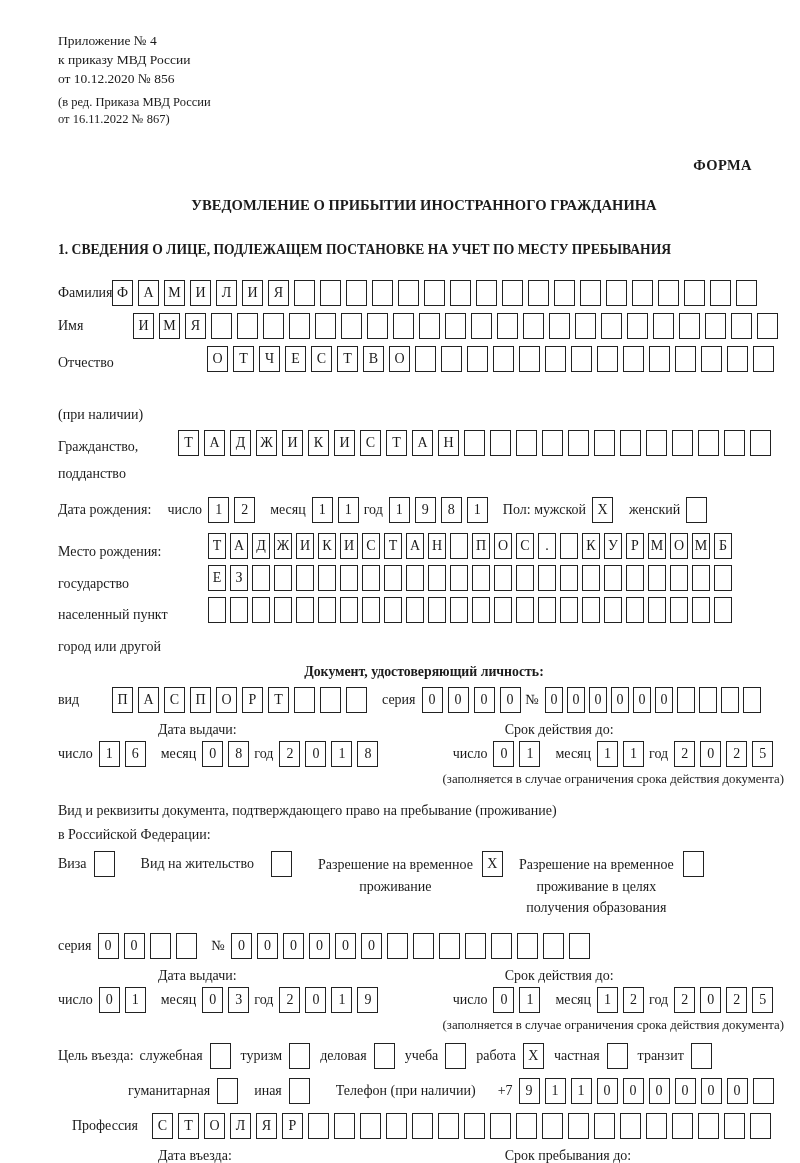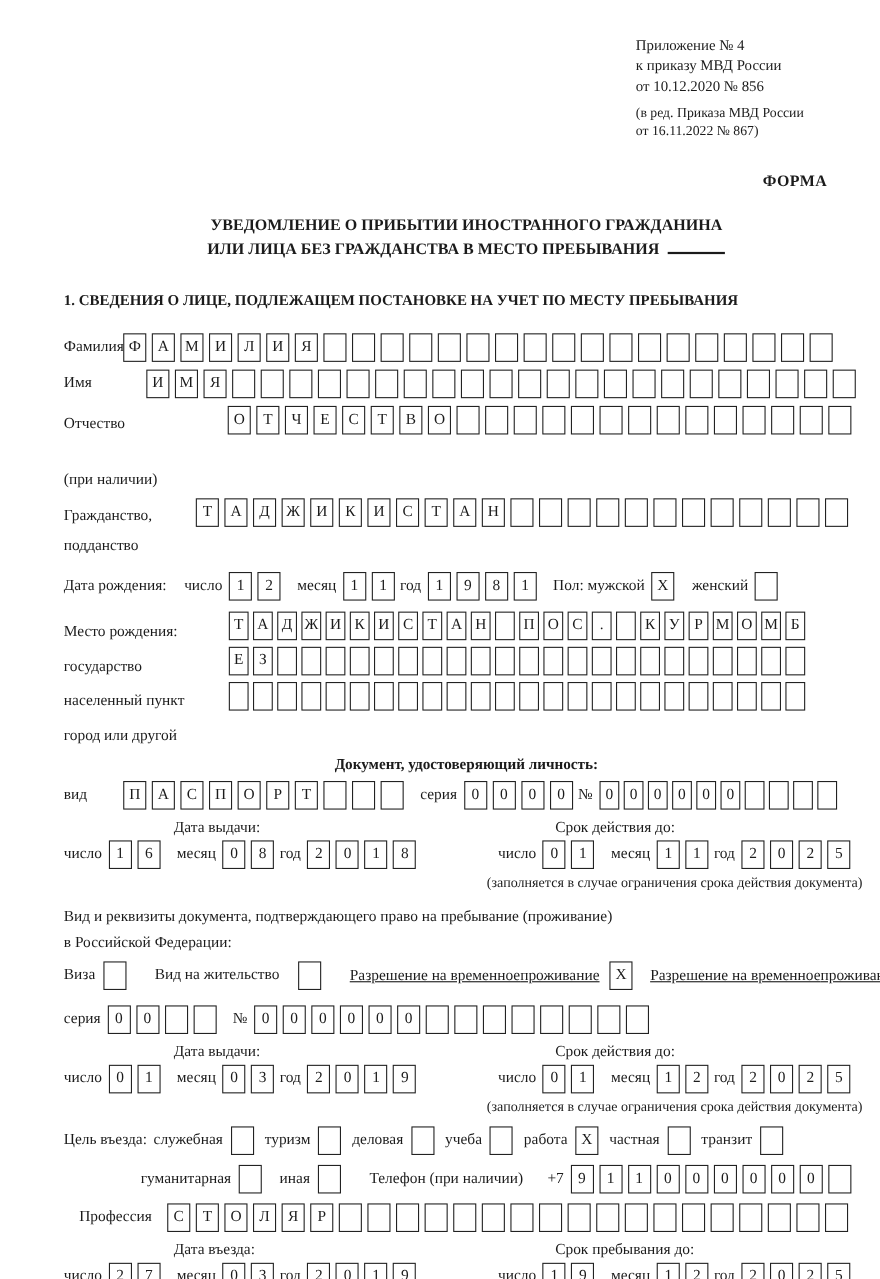--- a/index.html
+++ b/index.html
@@ -2,21 +2,21 @@
 <html><head>
 <meta charset="utf-8">
 <style>
   html,body { margin:0; }
   body {
     width:800px; min-height:1163px; box-sizing:border-box;
     padding:32px 10px 16px 58px;
     background:#ffffff; color:#1b1b1b;
     font-family:"Liberation Serif", serif; font-size:14px;
   }
-  .hdr-block { margin-left:520px; width:215px; line-height:1.4; font-size:13.5px; }
+  .hdr-block { width:215px; line-height:1.4; font-size:13.5px; }
   .hdr-sub { font-size:12.5px; margin-top:5px; line-height:1.4; }
   .form-label { text-align:right; padding-right:38px; font-weight:bold; margin-top:28px; font-size:14.5px; letter-spacing:.4px; }
   .title { text-align:center; font-weight:bold; font-size:14.6px; margin-top:20px; line-height:1.55; }
   .blank-line { display:inline-block; width:52px; border-bottom:2px solid #1b1b1b; height:0.9em; margin-left:8px; }
   .sec-title { font-weight:bold; font-size:13.6px; margin-top:26px; }
 
   .row { display:flex; align-items:flex-start; margin-top:7px; }
   .cells { display:flex; flex:none; }
   .cell {
     box-sizing:border-box; width:21px; height:26px; flex:none;
@@ -43,40 +43,39 @@
   .dh .dh-r { flex:1; padding-left:110px; box-sizing:border-box; }
   .drow { display:flex; margin-top:3px; }
   .dg { display:flex; align-items:flex-start; }
   .dg-l { width:46%; }
   .dg-r { margin-left:58px; }
   .note-r { text-align:right; font-size:12.8px; margin-top:5px; padding-right:6px; }
 
   .plain { margin-top:12px; line-height:1.7; }
   .opt { display:flex; align-items:flex-start; flex:none; }
   .opt .ol { padding-top:5px; margin-right:7px; }
-  .opt-lines { display:flex; flex-direction:row; text-align:center; line-height:1.55; padding-top:3px; margin-right:9px;text-decoration:underline; }
+  .opt-lines { display:flex; flex-direction:column; text-align:center; line-height:1.55; padding-top:3px; margin-right:9px; }
   .opts-row { margin-top:10px; }
 </style>
 </head>
 <body>
 
 <div class="hdr-block">
   <div>Приложение № 4</div>
   <div>к приказу МВД России</div>
   <div>от 10.12.2020 № 856</div>
   <div class="hdr-sub">
     <div>(в ред. Приказа МВД России</div>
     <div>от 16.11.2022 № 867)</div>
   </div>
 </div>
 <div class="form-label">ФОРМА</div>
 
 <div class="title">
   <div>УВЕДОМЛЕНИЕ О ПРИБЫТИИ ИНОСТРАННОГО ГРАЖДАНИНА</div>
-  <div><span>ИЛИ ЛИЦА БЕЗ ГРАЖДАНСТВА В МЕСТО ПРЕБЫВАНИЯ</span><span class="blank-line"></span></div>
 </div>
 
 <div class="sec-title">1. СВЕДЕНИЯ О ЛИЦЕ, ПОДЛЕЖАЩЕМ ПОСТАНОВКЕ НА УЧЕТ ПО МЕСТУ ПРЕБЫВАНИЯ</div>
 
 <div class="row" style="margin-top:22px">
   <span class="lbl w-fam">Фамилия</span>
   <span class="cells">
       <span class="cell">Ф</span>
       <span class="cell">А</span>
       <span class="cell">М</span>

